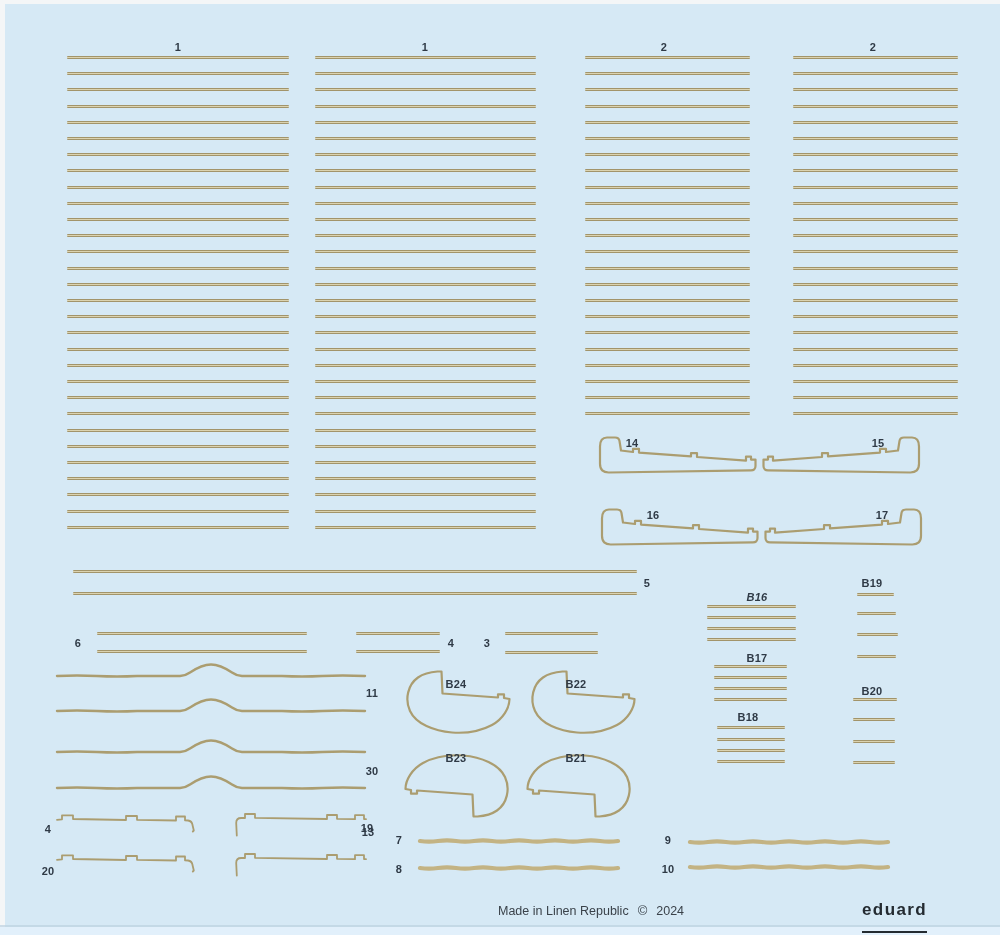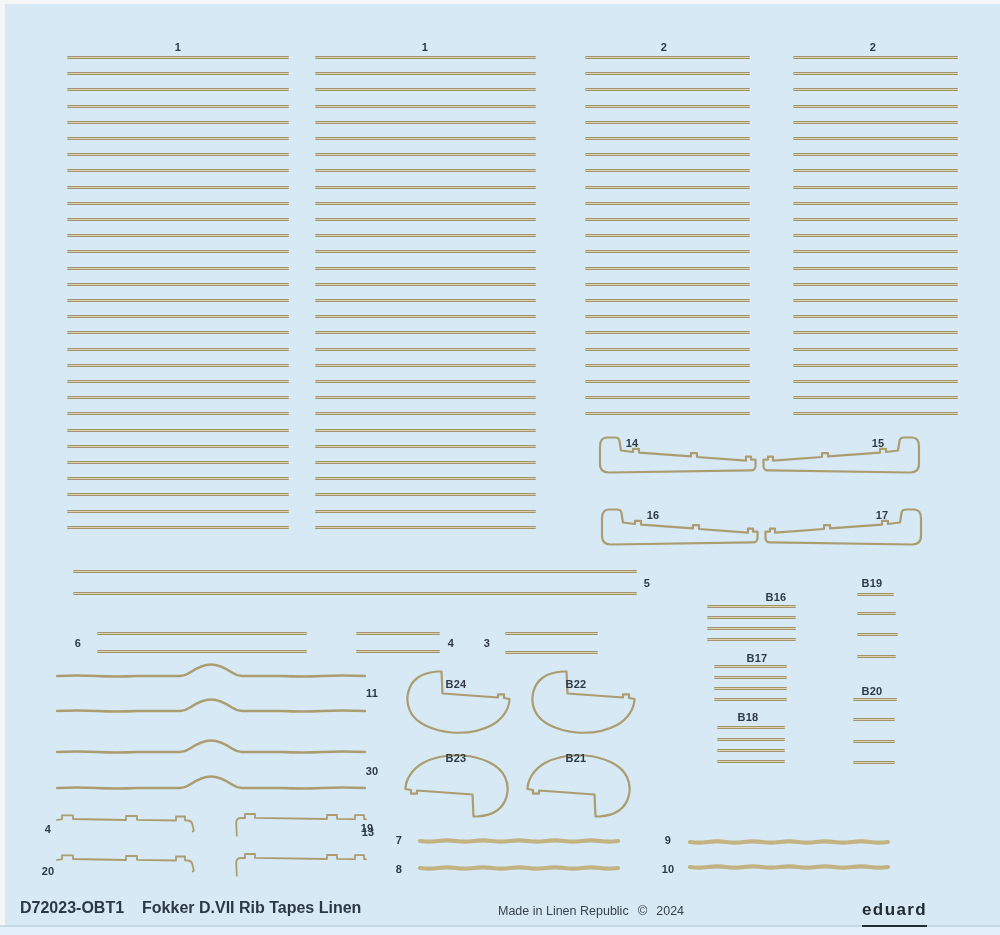--- a/index.html
+++ b/index.html
@@ -13,21 +13,21 @@
   .tape{position:absolute;height:3px;border-radius:1px;
         background:linear-gradient(180deg,#a2946a 0,#a2946a 1px,#dbd3b0 1px,#dbd3b0 2px,#a2946a 2px,#a2946a 3px);}
   .plabel{position:absolute;transform:translate(-50%,-50%);font-weight:bold;font-size:11px;
           color:#2f3a46;white-space:nowrap;letter-spacing:0.2px;}
   #shapes{position:absolute;left:0;top:0;width:1000px;height:935px;}
   .footer-left{position:absolute;left:20px;top:899px;font-weight:bold;font-size:16px;color:#2c3845;}
   .footer-left .code{margin-right:18px;}
   .footer-center{position:absolute;left:498px;top:903px;font-size:12.5px;color:#3a424a;}
   .footer-center .copy{margin:0 9px;font-size:13px;}
   .footer-brand{position:absolute;left:862px;top:900px;font-weight:800;font-size:17px;
-                letter-spacing:1.4px;color:#242b31;border-bottom:2.5px solid #242b31;padding-bottom:5px;}
+                letter-spacing:1.4px;color:#242b31;border-bottom:2.5px solid #242b31;padding-bottom:11px;}
 </style>
 </head>
 <body>
 
 <div class="sheet">
   <svg id="shapes" viewBox="0 0 1000 935">
       <g fill="none" stroke="#ab9d70" stroke-width="2.2" stroke-linejoin="round" stroke-linecap="round">
         <path id="ribprofile" d="M 607,437.5 L 615,437.5 Q 619,437.5 619.5,441 L 621,450.5 L 633,452 L 633,448.8 L 639,448.8 L 639,452.6 L 691,456.4 L 691,453.2 L 697,453.2 L 697,457 L 746,460.6 L 746,456.6 L 751,456.6 L 751,459.6 L 755.5,459.6 L 755.5,466 Q 755.5,470.5 750.5,470.3 L 609,472.5 Q 600,472.7 600,463.7 L 600,446.5 Q 600,437.5 607,437.5 Z"></path>
         <use href="#ribprofile" transform="translate(1519,0) scale(-1,1)"></use>
         <use href="#ribprofile" transform="translate(2,72)"></use>
@@ -55,23 +55,20 @@
         <path d="M 690,842 q 9,1.2 18,0 q 9,-1.2 18,0 q 9,1.2 18,0 q 9,-1.2 18,0 q 9,1.2 18,0 q 9,-1.2 18,0 q 9,1.2 18,0 q 9,-1.2 18,0 q 9,1.2 18,0 q 9,-1.2 18,0 q 9,1.2 18,0"></path>
         <path d="M 690,867 q 9,1.2 18,0 q 9,-1.2 18,0 q 9,1.2 18,0 q 9,-1.2 18,0 q 9,1.2 18,0 q 9,-1.2 18,0 q 9,1.2 18,0 q 9,-1.2 18,0 q 9,1.2 18,0 q 9,-1.2 18,0 q 9,1.2 18,0"></path>
       </g>
     </svg>
 
   <div class="edge-top"></div>
   <div class="edge-left"></div>
   <div class="edge-bottom-line"></div>
   <div class="edge-bottom-strip"></div>
 
-  <div class="footer-left">
-    <span class="code">D72023-OBT1</span><span>Fokker D.VII Rib Tapes Linen</span>
-  </div>
   <div class="footer-center">
     <span>Made in Linen Republic</span><span class="copy">©</span><span>2024</span>
   </div>
   <div class="footer-brand">eduard</div>
 <span class="plabel" style="left: 178px; top: 47px;">1</span>
     <div class="tape" style="left: 67px; top: 56px; width: 222px;"></div>
     <div class="tape" style="left: 67px; top: 72.2px; width: 222px;"></div>
     <div class="tape" style="left: 67px; top: 88.4px; width: 222px;"></div>
     <div class="tape" style="left: 67px; top: 104.6px; width: 222px;"></div>
     <div class="tape" style="left: 67px; top: 120.8px; width: 222px;"></div>
@@ -184,21 +181,21 @@
     <div class="tape" style="left: 73px; top: 592px; width: 564px;"></div>
     <span class="plabel" style="left: 78px; top: 643px;">6</span>
     <div class="tape" style="left: 97px; top: 632px; width: 210px;"></div>
     <div class="tape" style="left: 97px; top: 650px; width: 210px;"></div>
     <span class="plabel" style="left: 451px; top: 643px;">4</span>
     <div class="tape" style="left: 356px; top: 632px; width: 84px;"></div>
     <div class="tape" style="left: 356px; top: 650px; width: 84px;"></div>
     <span class="plabel" style="left: 487px; top: 643px;">3</span>
     <div class="tape" style="left: 505px; top: 632px; width: 93px;"></div>
     <div class="tape" style="left: 505px; top: 651px; width: 93px;"></div>
-    <span class="plabel" style="left: 776px; top: 597px;">B16</span>
+    <span class="plabel" style="left: 757px; top: 597px; font-style: italic;">B16</span>
     <div class="tape" style="left: 707px; top: 605px; width: 89px;"></div>
     <div class="tape" style="left: 707px; top: 616px; width: 89px;"></div>
     <div class="tape" style="left: 707px; top: 627px; width: 89px;"></div>
     <div class="tape" style="left: 707px; top: 638px; width: 89px;"></div>
     <span class="plabel" style="left: 757px; top: 658px;">B17</span>
     <div class="tape" style="left: 714px; top: 665px; width: 73px;"></div>
     <div class="tape" style="left: 714px; top: 676px; width: 73px;"></div>
     <div class="tape" style="left: 714px; top: 687px; width: 73px;"></div>
     <div class="tape" style="left: 714px; top: 698px; width: 73px;"></div>
     <span class="plabel" style="left: 748px; top: 717px;">B18</span>

